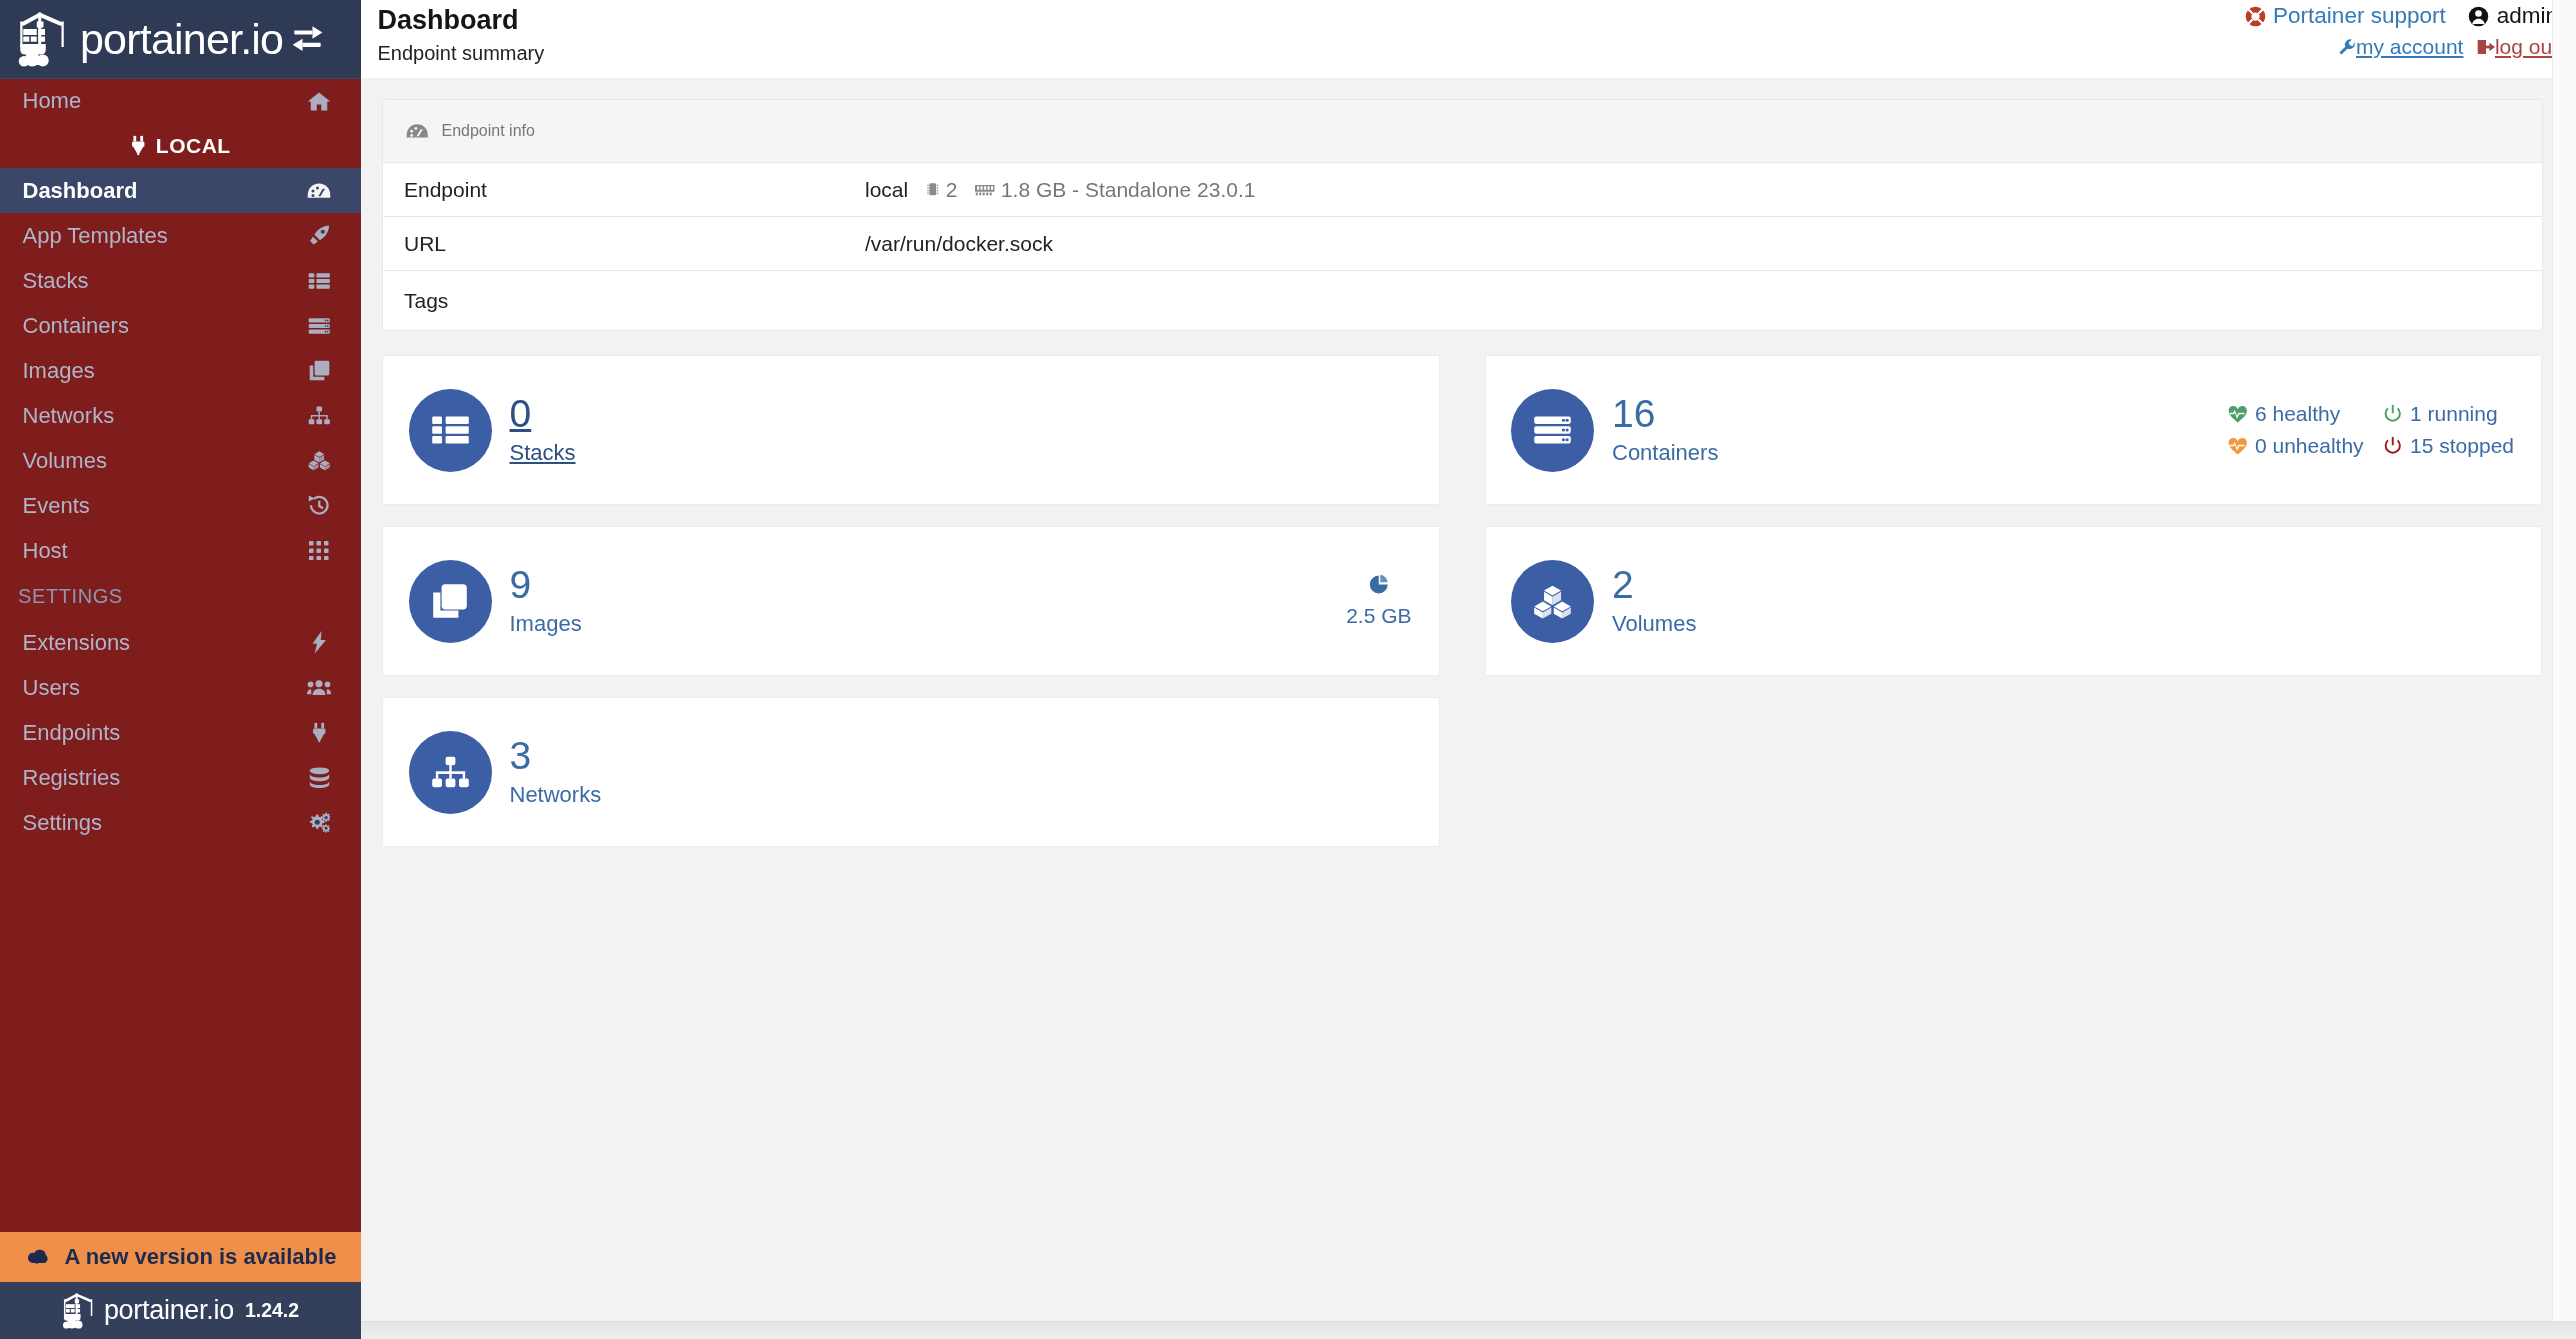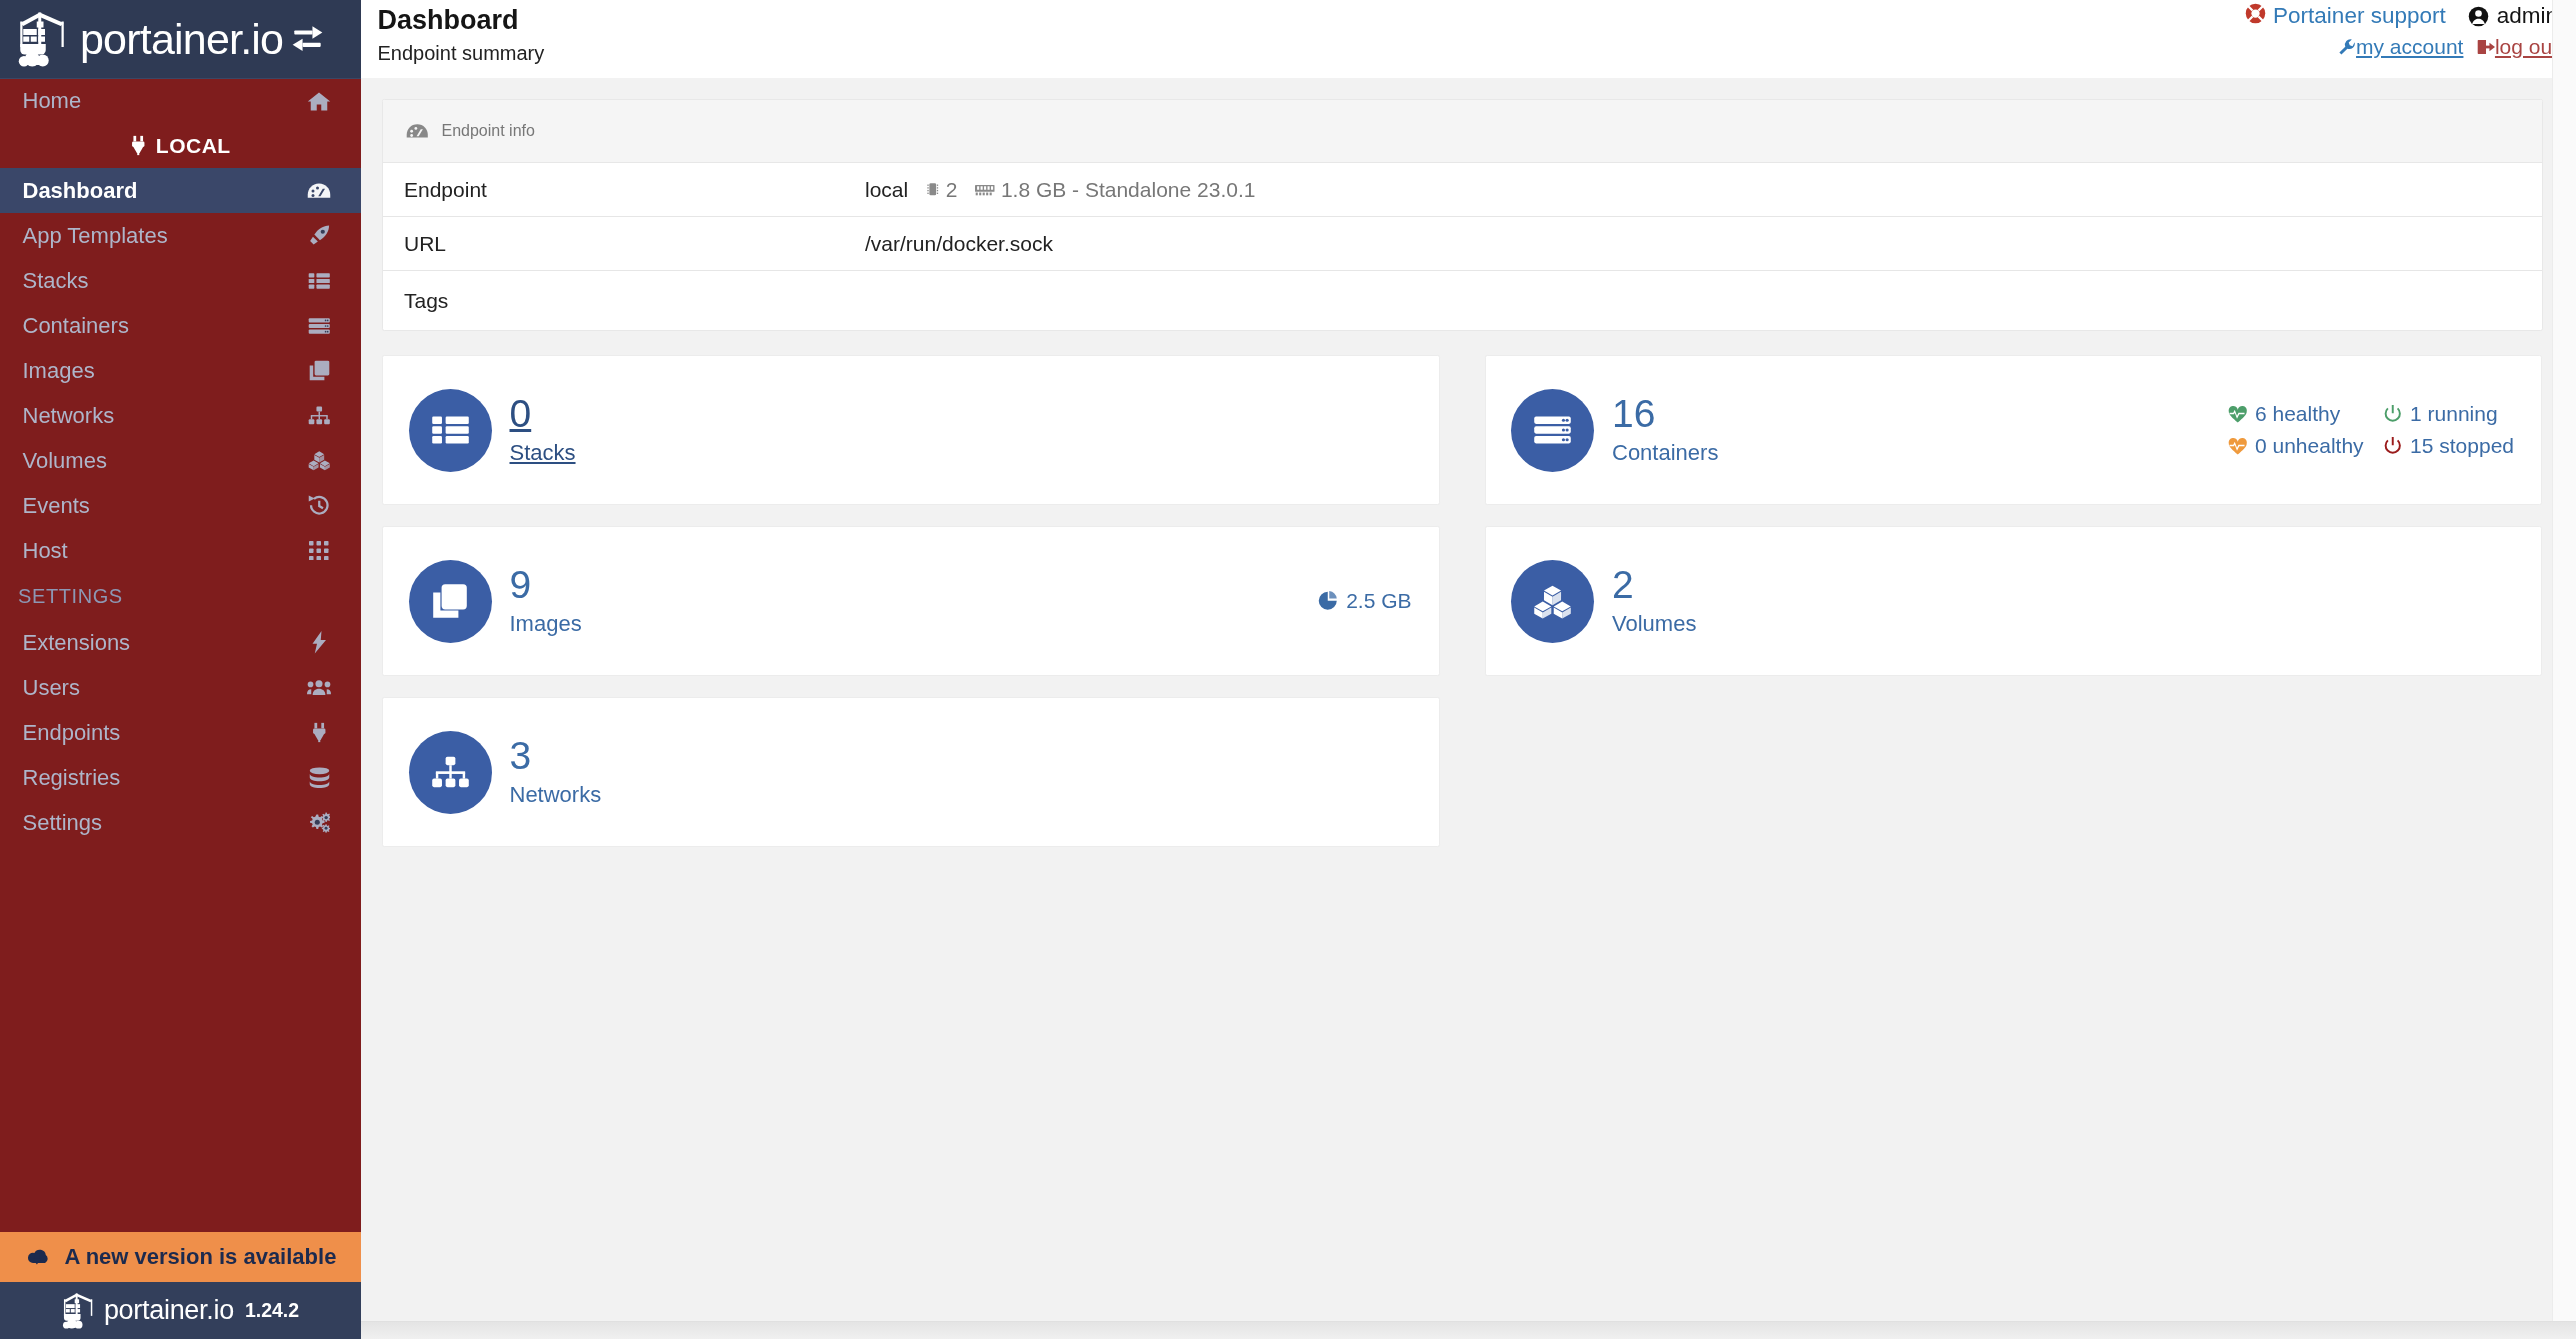--- a/index.html
+++ b/index.html
@@ -168,20 +168,21 @@
     font-size: 20px;
     color: #222222;
   }
   .header-right {
     position: absolute;
     right: 18px; top: 3px;
     text-align: right;
   }
   .hr-line1 {
     display: flex;
+    align-items: center;
     justify-content: flex-end;
     gap: 7.5px;
     font-size: 22.5px;
   }
   .hr-line2 {
     display: flex;
     align-items: center;
     justify-content: flex-end;
     font-size: 21px;
     margin-top: 6px;
@@ -278,21 +279,21 @@
     font-size: 21px;
     color: #3b6ba5;
   }
   .extra-grid {
     display: grid;
     grid-template-columns: auto auto;
     column-gap: 19.5px;
     row-gap: 7.5px;
   }
   .extra-item { display: flex; align-items: center; gap: 7.5px; white-space: nowrap; }
-  .size-pill { display: flex; align-items: center; gap: 9px; }
+  .size-pill { display: flex; align-items: center; gap: 9px; flex-direction: column; }
 
   
   .vscroll-track {
     position: absolute;
     right: 0; top: 0;
     width: 24px; height: 1339px;
     background: #fafafa;
     border-left: 0.8px solid #ececec;
   }
   .hscroll-track {

